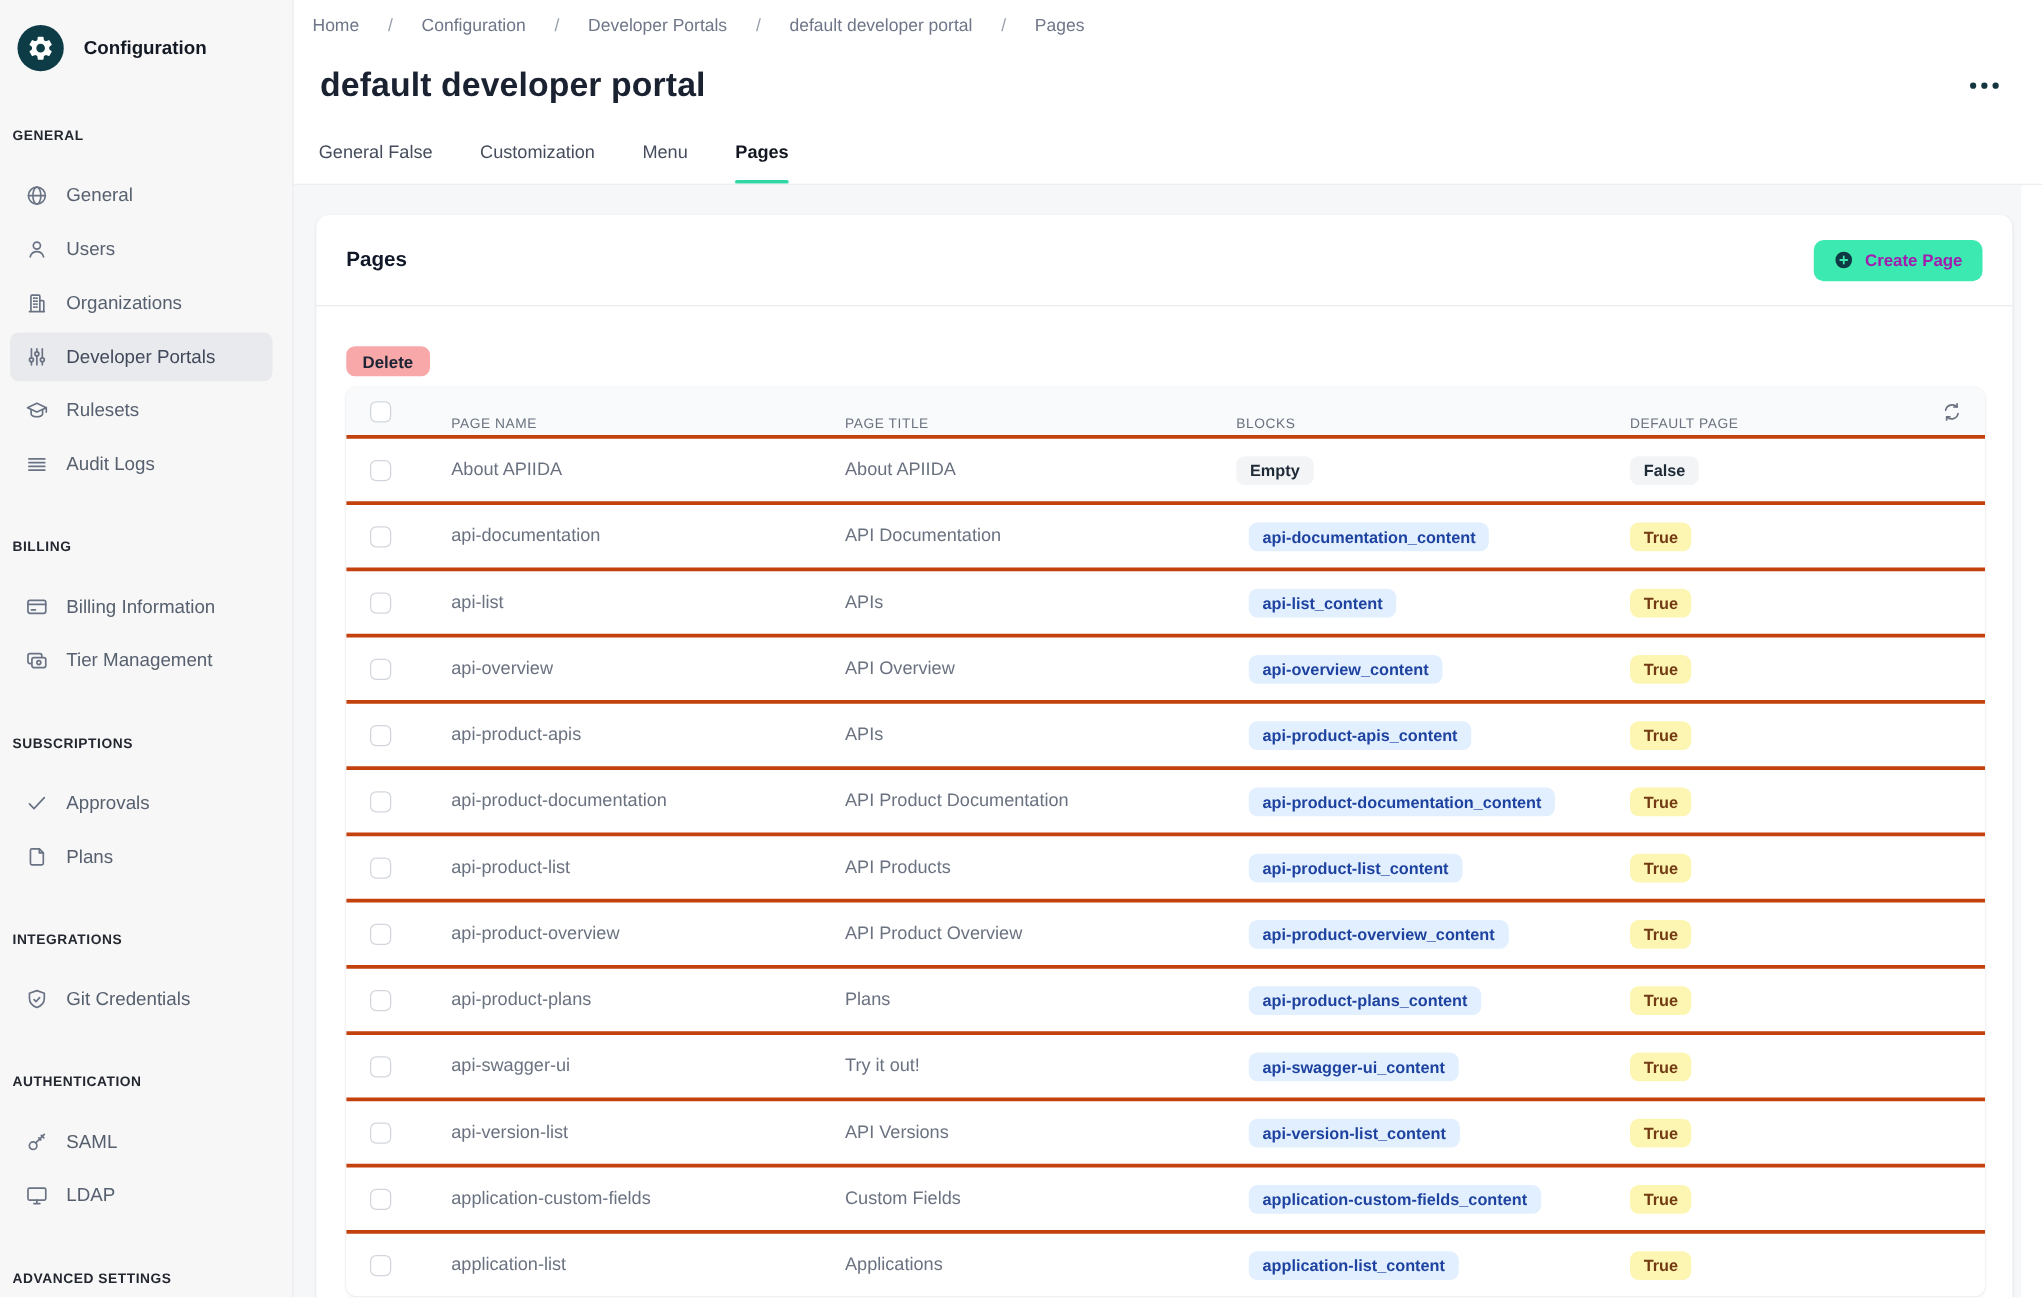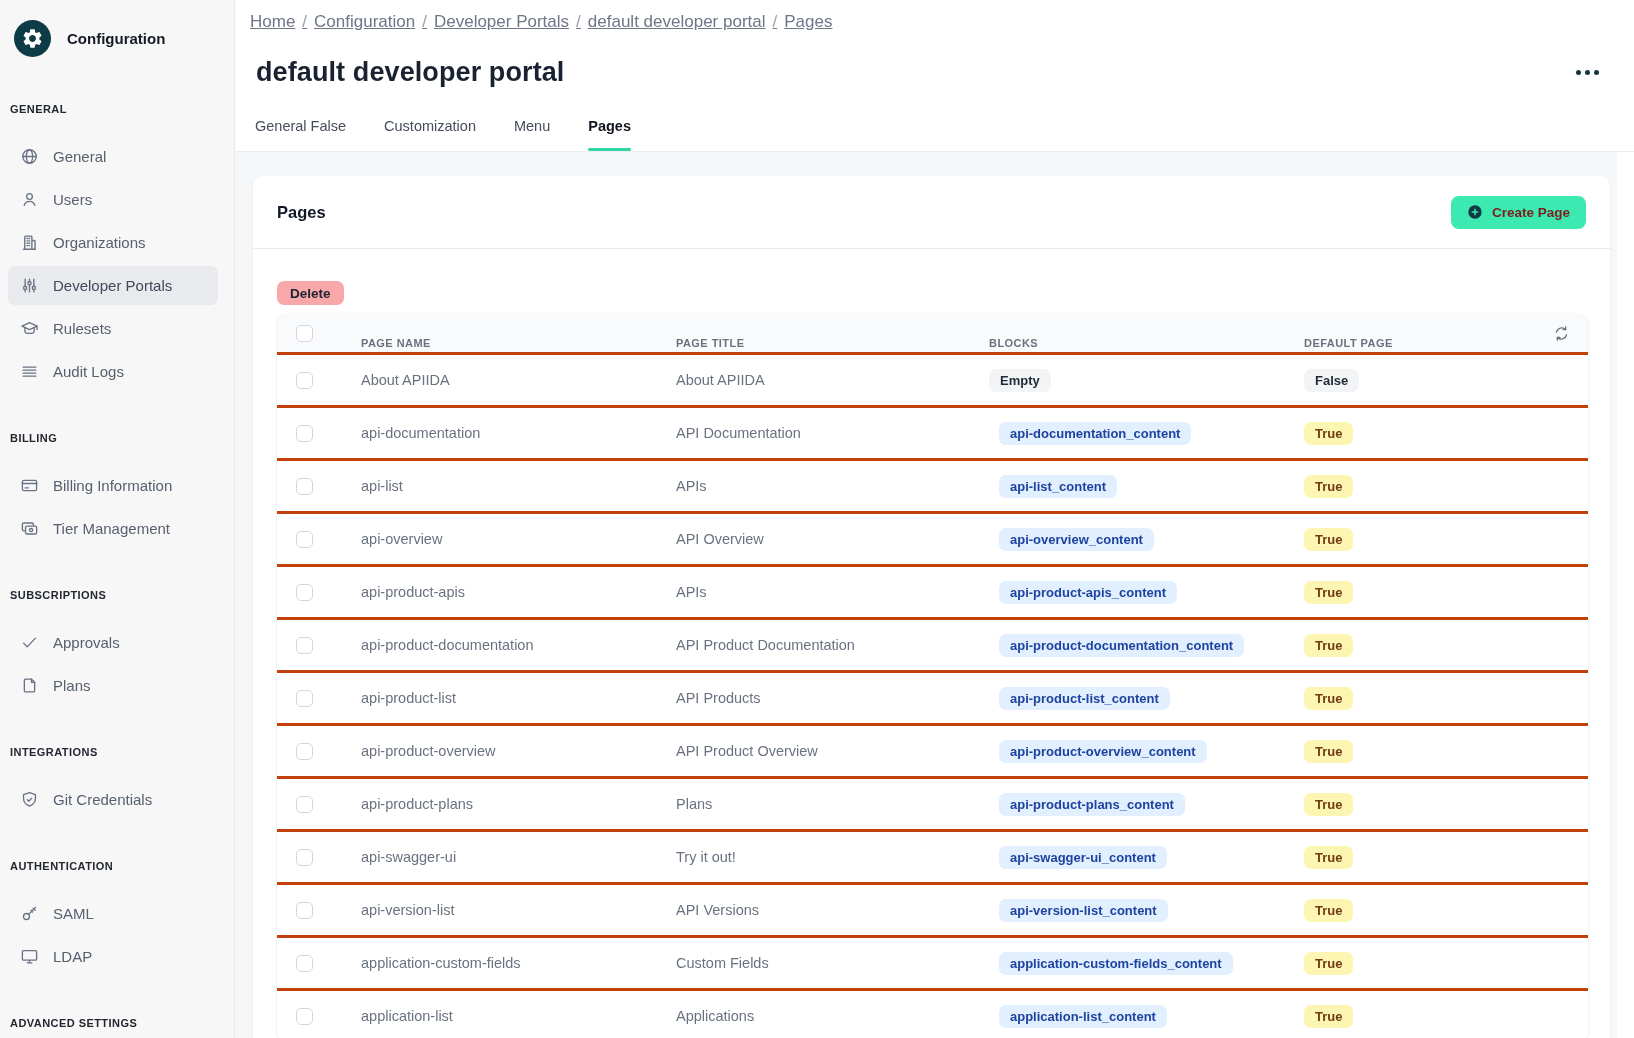--- a/index.html
+++ b/index.html
@@ -37,21 +37,21 @@
     border-radius:7px; cursor:pointer;
     color:#57606e; font-size:15px;
   }
   .side-item.active { background:#e9eaed; color:#40485a; }
   .side-icon { width:19px; height:19px; flex:none; color:#6a7383; display:flex; }
   .side-icon svg { width:19px; height:19px; stroke:currentColor; fill:none;
     stroke-width:1.7; stroke-linecap:round; stroke-linejoin:round; }
   
   .main { flex:1; display:flex; flex-direction:column; position:relative; min-width:0; }
   .main-header { background:#fff; padding:12px 24px 0 15px; }
-  .breadcrumb { font-size:17px; color:#6e7687; display:flex; gap:7px;text-decoration:underline; }
+  .breadcrumb { font-size:14px; color:#6e7687; display:flex; gap:23px; }
   .crumb { cursor:pointer; }
   .crumb-sep { color:#9aa1ad; }
   .title-row { display:flex; align-items:center; justify-content:space-between; margin-top:24px; padding-right:7px; }
   h1 { font-size:27px; line-height:32px; font-weight:700; color:#1a2232; padding-left:6px; letter-spacing:.1px; }
   .more-btn { background:none; border:none; display:flex; gap:4px; padding:6px 4px; cursor:pointer; align-items:center; }
   .more-btn .dot { width:5px; height:5px; border-radius:50%; background:#123540; display:block; }
   .tabs { display:flex; gap:38px; margin-top:28px; padding-left:5px; }
   .tab {
     font-size:14.5px; line-height:20px; padding-bottom:15px;
     color:#454d5c; font-weight:500; position:relative; cursor:pointer;
@@ -65,21 +65,21 @@
   
   .card {
     background:#fff; border-radius:10px;
     box-shadow:0 1px 2px rgba(16,24,40,.06), 0 1px 3px rgba(16,24,40,.05);
     height:920px;
   }
   .card-header { display:flex; align-items:center; justify-content:space-between; height:73px; padding:0 24px; border-bottom:1px solid #e9ebef; }
   .card-title { font-size:16.5px; font-weight:700; color:#101828; }
   .btn-create {
     display:flex; align-items:center; gap:9px;
-    background:var(--accent,#3be9b1); color:#7f1d1d;
+    background:var(--accent,#3be9b1); color:#a21caf;
     border:none; border-radius:8px; height:33px; padding:0 16px;
     font-family:inherit; font-size:13.5px; font-weight:700; cursor:pointer;
   }
   .btn-create svg { width:16px; height:16px; display:block; }
   .card-body { padding:32px 22px 24px 24px; }
   .btn-delete {
     background:var(--danger,#f8a8a8); color:#1d2433;
     border:none; border-radius:7px; height:24px; padding:0 13px;
     font-family:inherit; font-size:13.5px; font-weight:600; cursor:pointer;
   }
@@ -88,21 +88,21 @@
     margin-top:9px; border-radius:9px; overflow:hidden; background:#fff;
     box-shadow:0 1px 3px rgba(16,24,40,.08), 0 0 0 1px rgba(16,24,40,.02);
   }
   .t-head, .t-row {
     display:grid;
     grid-template-columns:84px 315px 313px 315px 1fr 54px;
     align-items:center;
   }
   .t-head { background:#f9fafb; height:38px; }
   .t-head .col-label {
-    font-size:11px; font-weight:700; color:#6a7280;
+    font-size:11px; font-weight:400; color:#6a7280;
     text-transform:uppercase; letter-spacing:.45px;margin-top:20px;
   }
   .t-row { height:53px; background:#fff; border-top:3px solid #c2410c; cursor:pointer; }
   .cb-cell { padding-left:19px; }
   .checkbox {
     width:17px; height:17px; border:1px solid #d2d6dc; border-radius:5px;
     background:#fff; cursor:pointer;
   }
   .cell-text { font-size:14.5px; color:#6a7280; }
   .refresh-cell { display:flex; justify-content:flex-end; padding-right:16px; }

